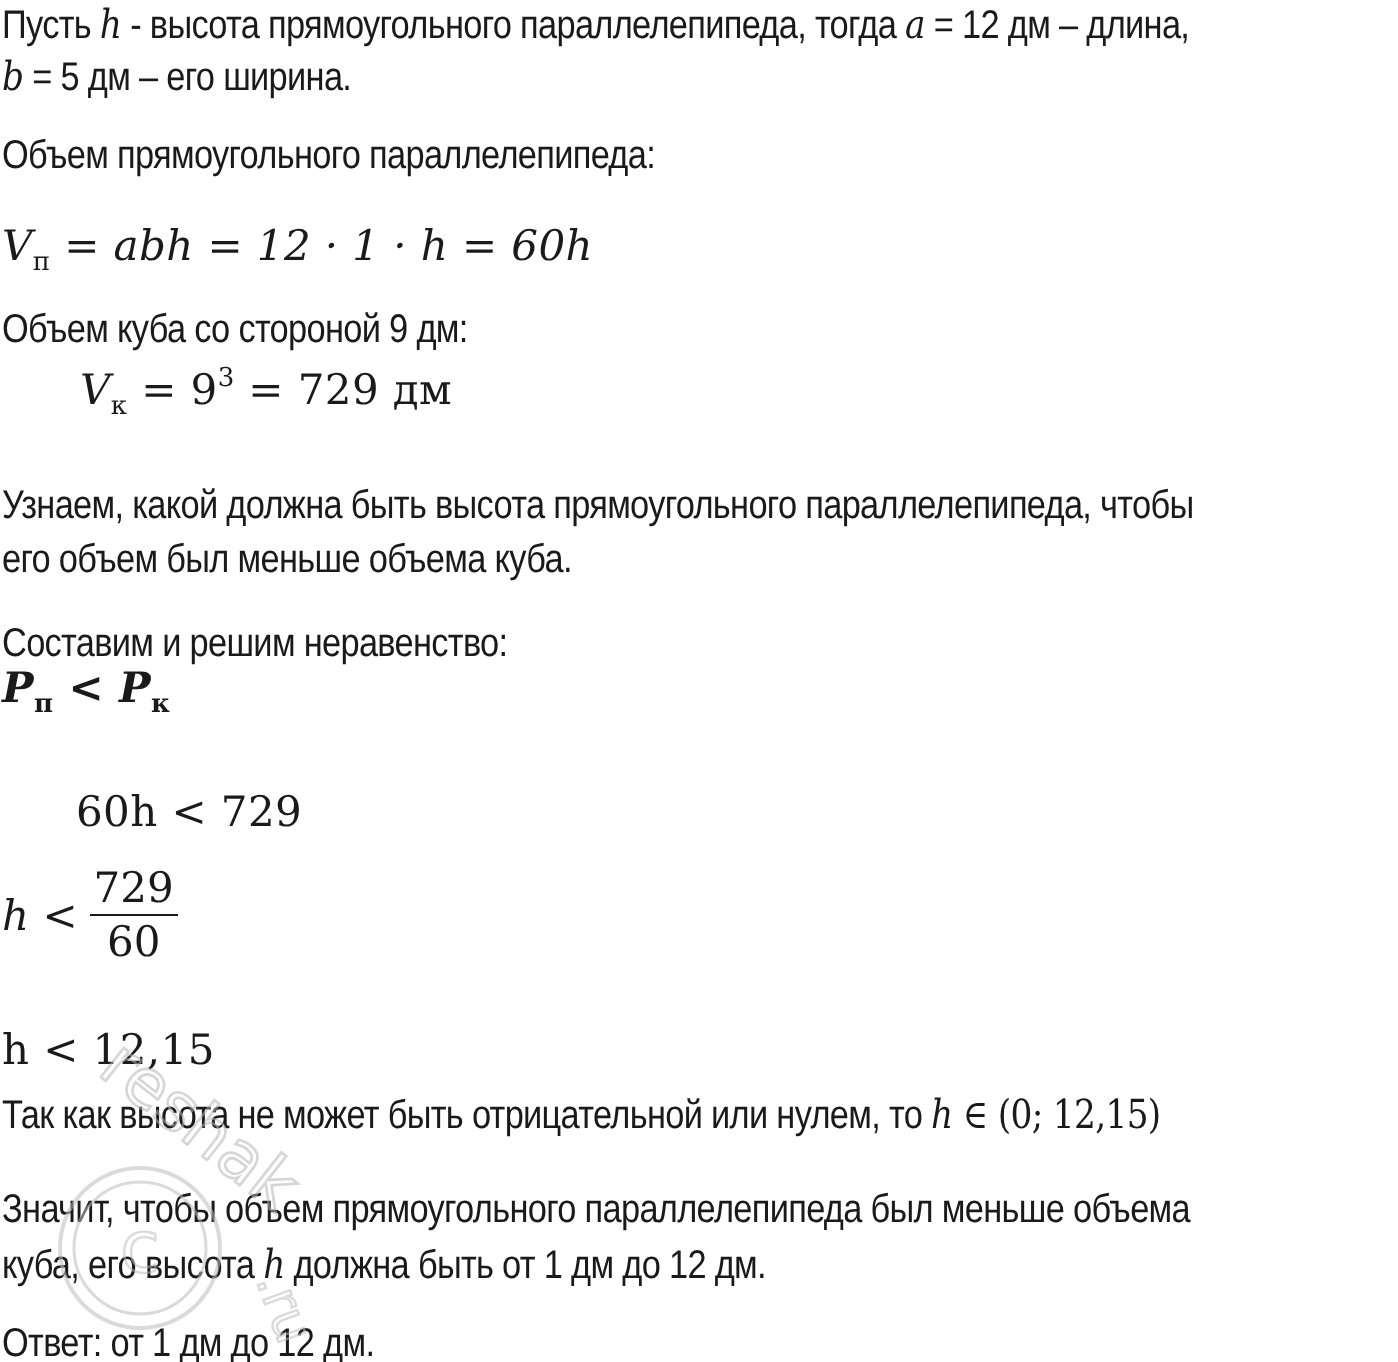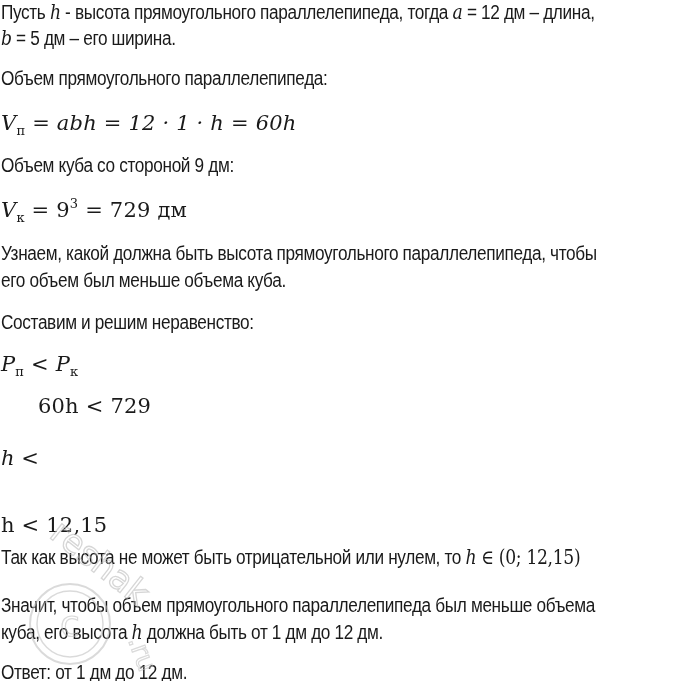--- a/index.html
+++ b/index.html
@@ -34,37 +34,41 @@
   </div>
 
   <div class="line" style="top:66px;">Объем прямоугольного параллелепипеда:</div>
 
   <div class="math" style="top:110px;">
     <span class="var">V</span><span class="sub">п</span><span class="var"> = abh = 12 · 1 · h = 60h</span>
   </div>
 
   <div class="line" style="top:153px;">Объем куба со стороной 9 дм:</div>
 
-  <div class="math" style="top:197px;">
+  <div class="math" style="top:182px;margin-left:39px;">
     <span class="var">V</span><span class="sub">к</span><span> = 9</span><span class="sup">3</span><span> = 729 дм</span>
   </div>
 
   <div class="line" style="top:241px;">Узнаем, какой должна быть высота прямоугольного параллелепипеда, чтобы</div>
   <div class="line" style="top:268px;">его объем был меньше объема куба.</div>
 
   <div class="line" style="top:310px;">Составим и решим неравенство:</div>
 
-  <div class="math" style="top:351px;">
+  <div class="math" style="top:331px;font-weight:bold;">
     <span class="var">P</span><span class="sub">п</span><span> &lt; </span><span class="var">P</span><span class="sub">к</span>
   </div>
 
   <div class="math var" style="top:393px; font-style:normal;margin-left:37px;">60h &lt; 729</div>
 
   <div class="frac">
     <span class="var" style="font-style:italic;">h &lt; </span>
+    <span class="fr">
+      <span class="num">729</span>
+      <span class="den">60</span>
+    </span>
   </div>
 
   <div class="math" style="top:512px;text-align:center;">h &lt; 12,15</div>
 
   <div class="line" style="top:545px;">
     <span>Так как высота не может быть отрицательной или нулем, то </span><span class="inl-var">h</span><span style="font-family:'DejaVu Serif',serif;"> ∈ (0; 12,15)</span>
   </div>
 
   <div class="line" style="top:593px;">Значит, чтобы объем прямоугольного параллелепипеда был меньше объема</div>
   <div class="line" style="top:620px;">

